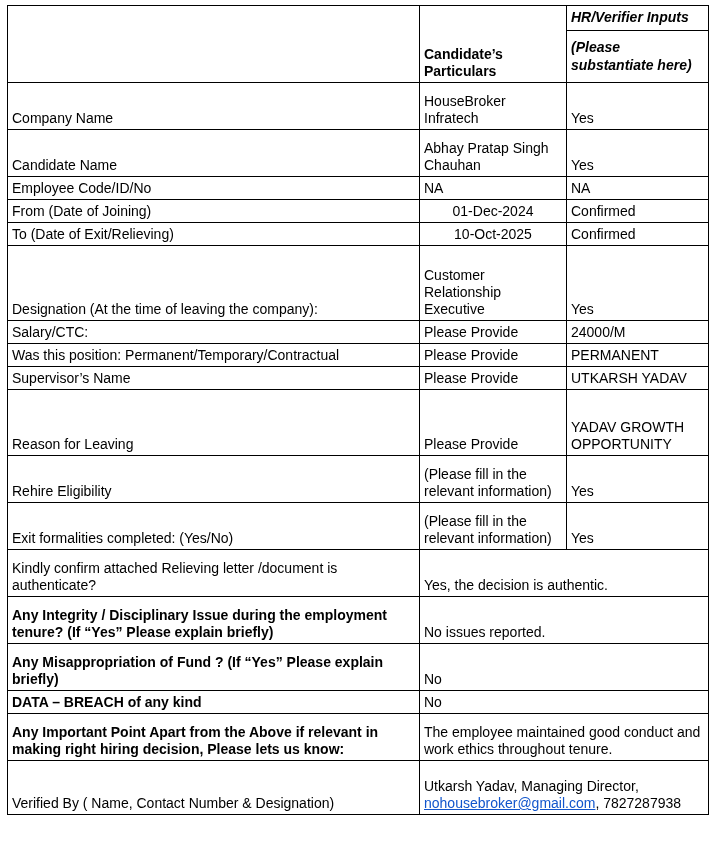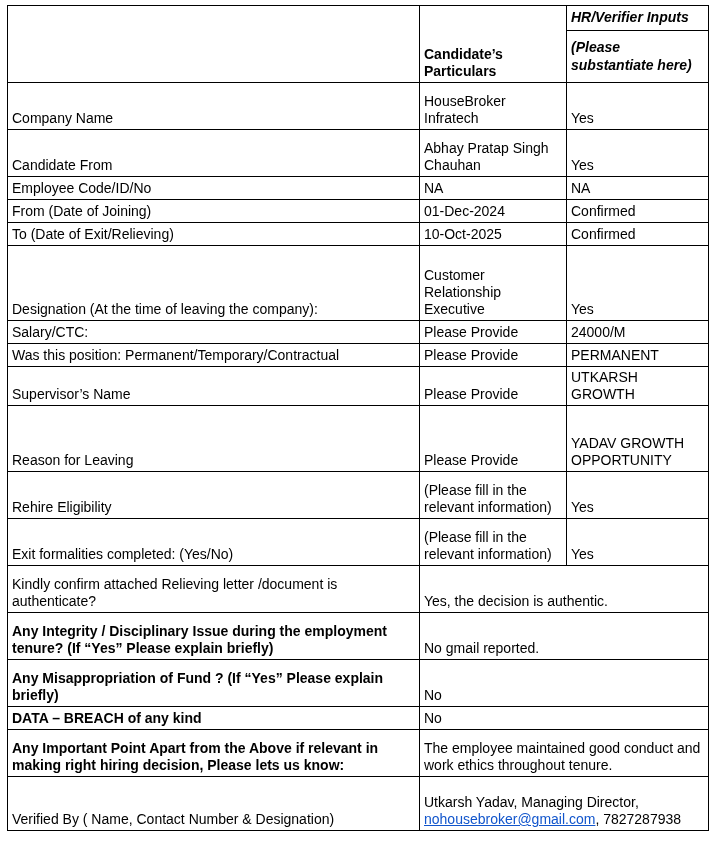--- a/index.html
+++ b/index.html
@@ -21,21 +21,21 @@
   td {
     border: 1px solid #000000;
     padding: 2px 4px;
     vertical-align: bottom;
     line-height: 1.22;
     word-wrap: break-word;
     overflow: hidden;
   }
   .bold { font-weight: bold; }
   .vm { vertical-align: middle; font-style: italic; }
-  .right { text-align: left; }
+  .right { text-align: center; }
   tr.h25 { height: 25px; }
   tr.h52 { height: 52px; }
   tr.r27 { height: 23px; }
   tr.r47 { height: 47px; }
   tr.r54 { height: 54px; }
   tr.r66 { height: 66px; }
   tr.r75 { height: 75px; }
   a.email-link {
     color: #1155cc;
     text-decoration: underline;
@@ -64,21 +64,21 @@
       <td class="bold vm">(Please substantiate here)</td>
     </tr>
 
     <tr class="r47">
       <td>Company Name</td>
       <td>HouseBroker Infratech</td>
       <td>Yes</td>
     </tr>
 
     <tr class="r47">
-      <td>Candidate From</td>
+      <td>Candidate Name</td>
       <td>Abhay Pratap Singh Chauhan</td>
       <td>Yes</td>
     </tr>
 
     <tr class="r27">
       <td>Employee Code/ID/No</td>
       <td>NA</td>
       <td>NA</td>
     </tr>
 
@@ -108,21 +108,21 @@
 
     <tr class="r27">
       <td>Was this position: Permanent/Temporary/Contractual</td>
       <td>Please Provide</td>
       <td>PERMANENT</td>
     </tr>
 
     <tr class="r27">
       <td>Supervisor’s Name</td>
       <td>Please Provide</td>
-      <td>UTKARSH GROWTH</td>
+      <td>UTKARSH YADAV</td>
     </tr>
 
     <tr class="r66">
       <td>Reason for Leaving</td>
       <td>Please Provide</td>
       <td>YADAV GROWTH OPPORTUNITY</td>
     </tr>
 
     <tr class="r47">
       <td>Rehire Eligibility</td>
@@ -136,21 +136,21 @@
       <td>Yes</td>
     </tr>
 
     <tr class="r47">
       <td>Kindly confirm attached Relieving letter /document is authenticate?</td>
       <td colspan="2">Yes, the decision is authentic.</td>
     </tr>
 
     <tr class="r47">
       <td class="bold">Any Integrity / Disciplinary Issue during the employment tenure? (If “Yes” Please explain briefly)</td>
-      <td colspan="2">No gmail reported.</td>
+      <td colspan="2">No issues reported.</td>
     </tr>
 
     <tr class="r47">
       <td class="bold">Any Misappropriation of Fund ? (If “Yes” Please explain briefly)</td>
       <td colspan="2">No</td>
     </tr>
 
     <tr class="r27">
       <td class="bold">DATA – BREACH of any kind</td>
       <td colspan="2">No</td>

